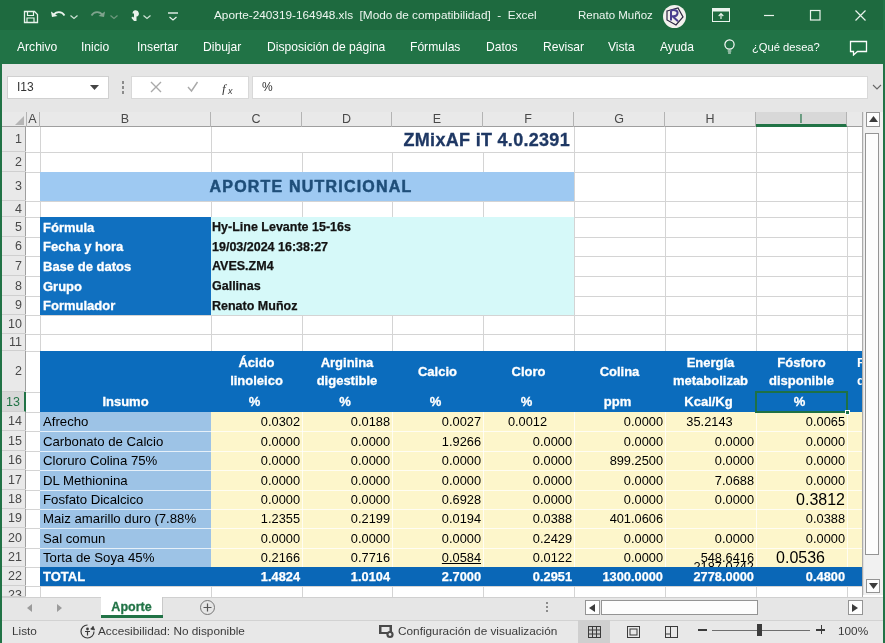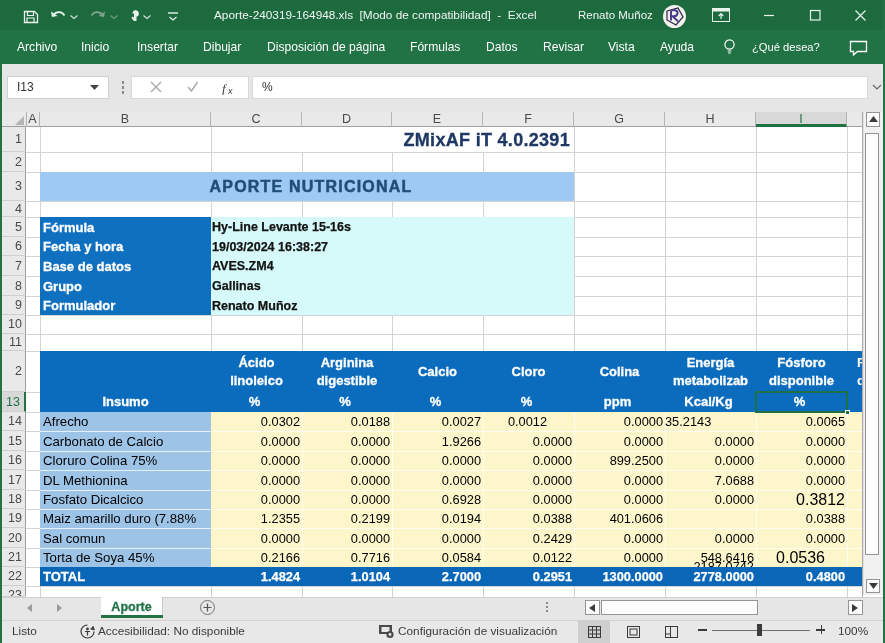--- a/index.html
+++ b/index.html
@@ -211,21 +211,21 @@
 <div style="left:574px;top:412px;width:1px;height:155px;background:rgba(255,255,255,0.75);"></div>
 <div style="left:665px;top:412px;width:1px;height:155px;background:rgba(255,255,255,0.75);"></div>
 <div style="left:756px;top:412px;width:1px;height:155px;background:rgba(255,255,255,0.75);"></div>
 <div style="left:847px;top:412px;width:1px;height:155px;background:rgba(255,255,255,0.75);"></div>
 <div class="t" style="left:43px;top:412px;height:19px;line-height:20px;font-size:13.2px;color:#000;">Afrecho</div>
 <div style="left:211px;top:412px;width:89px;height:19px;line-height:20px;text-align:right;font-size:12.8px;color:#000;">0.0302</div>
 <div style="left:302px;top:412px;width:88px;height:19px;line-height:20px;text-align:right;font-size:12.8px;color:#000;">0.0188</div>
 <div style="left:392px;top:412px;width:89px;height:19px;line-height:20px;text-align:right;font-size:12.8px;color:#000;">0.0027</div>
 <div style="left:483px;top:412px;width:89px;height:19px;line-height:20px;text-align:center;font-size:12.8px;color:#000;">0.0012</div>
 <div style="left:574px;top:412px;width:89px;height:19px;line-height:20px;text-align:right;font-size:12.8px;color:#000;">0.0000</div>
-<div style="left:665px;top:412px;width:89px;height:19px;line-height:20px;text-align:left;font-size:12.8px;color:#000;">35.2143</div>
+<div style="left:665px;top:412px;width:89px;height:19px;line-height:20px;text-align:center;font-size:12.8px;color:#000;">35.2143</div>
 <div style="left:756px;top:412px;width:89px;height:19px;line-height:20px;text-align:right;font-size:12.8px;color:#000;">0.0065</div>
 <div class="t" style="left:43px;top:431px;height:20px;line-height:21px;font-size:13.2px;color:#000;">Carbonato de Calcio</div>
 <div style="left:211px;top:431px;width:89px;height:20px;line-height:21px;text-align:right;font-size:12.8px;color:#000;">0.0000</div>
 <div style="left:302px;top:431px;width:88px;height:20px;line-height:21px;text-align:right;font-size:12.8px;color:#000;">0.0000</div>
 <div style="left:392px;top:431px;width:89px;height:20px;line-height:21px;text-align:right;font-size:12.8px;color:#000;">1.9266</div>
 <div style="left:483px;top:431px;width:89px;height:20px;line-height:21px;text-align:right;font-size:12.8px;color:#000;">0.0000</div>
 <div style="left:574px;top:431px;width:89px;height:20px;line-height:21px;text-align:right;font-size:12.8px;color:#000;">0.0000</div>
 <div style="left:665px;top:431px;width:89px;height:20px;line-height:21px;text-align:right;font-size:12.8px;color:#000;">0.0000</div>
 <div style="left:756px;top:431px;width:89px;height:20px;line-height:21px;text-align:right;font-size:12.8px;color:#000;">0.0000</div>
 <div class="t" style="left:43px;top:451px;height:19px;line-height:20px;font-size:13.2px;color:#000;">Cloruro Colina 75%</div>
@@ -264,21 +264,21 @@
 <div style="left:211px;top:528px;width:89px;height:20px;line-height:21px;text-align:right;font-size:12.8px;color:#000;">0.0000</div>
 <div style="left:302px;top:528px;width:88px;height:20px;line-height:21px;text-align:right;font-size:12.8px;color:#000;">0.0000</div>
 <div style="left:392px;top:528px;width:89px;height:20px;line-height:21px;text-align:right;font-size:12.8px;color:#000;">0.0000</div>
 <div style="left:483px;top:528px;width:89px;height:20px;line-height:21px;text-align:right;font-size:12.8px;color:#000;">0.2429</div>
 <div style="left:574px;top:528px;width:89px;height:20px;line-height:21px;text-align:right;font-size:12.8px;color:#000;">0.0000</div>
 <div style="left:665px;top:528px;width:89px;height:20px;line-height:21px;text-align:right;font-size:12.8px;color:#000;">0.0000</div>
 <div style="left:756px;top:528px;width:89px;height:20px;line-height:21px;text-align:right;font-size:12.8px;color:#000;">0.0000</div>
 <div class="t" style="left:43px;top:548px;height:19px;line-height:20px;font-size:13.2px;color:#000;">Torta de Soya 45%</div>
 <div style="left:211px;top:548px;width:89px;height:19px;line-height:20px;text-align:right;font-size:12.8px;color:#000;">0.2166</div>
 <div style="left:302px;top:548px;width:88px;height:19px;line-height:20px;text-align:right;font-size:12.8px;color:#000;">0.7716</div>
-<div style="left:392px;top:548px;width:89px;height:19px;line-height:20px;text-align:right;font-size:12.8px;color:#000;">0.0584</div>
+<div style="left:392px;top:548px;width:89px;height:19px;line-height:20px;text-align:right;font-size:12.8px;color:#000;text-decoration:underline;">0.0584</div>
 <div style="left:483px;top:548px;width:89px;height:19px;line-height:20px;text-align:right;font-size:12.8px;color:#000;">0.0122</div>
 <div style="left:574px;top:548px;width:89px;height:19px;line-height:20px;text-align:right;font-size:12.8px;color:#000;">0.0000</div>
 <div style="left:665px;top:548px;width:89px;height:19px;line-height:20px;text-align:right;font-size:12.8px;color:#000;">548.6416</div>
 <div style="left:756px;top:548px;width:89px;height:19px;line-height:20px;text-align:center;font-size:16px;color:#000;">0.0536</div>
 <div style="left:40px;top:567px;width:822px;height:19px;background:#0a67b7;"></div>
 <div class="t" style="left:43px;top:567px;height:19px;line-height:20px;font-weight:bold;font-size:13px;color:#fff;-webkit-text-stroke:0.3px #fff;">TOTAL</div>
 <div style="left:211px;top:567px;width:89px;height:19px;line-height:20px;text-align:right;font-weight:bold;font-size:12.8px;color:#fff;-webkit-text-stroke:0.25px #fff;">1.4824</div>
 <div style="left:302px;top:567px;width:88px;height:19px;line-height:20px;text-align:right;font-weight:bold;font-size:12.8px;color:#fff;-webkit-text-stroke:0.25px #fff;">1.0104</div>
 <div style="left:392px;top:567px;width:89px;height:19px;line-height:20px;text-align:right;font-weight:bold;font-size:12.8px;color:#fff;-webkit-text-stroke:0.25px #fff;">2.7000</div>
 <div style="left:483px;top:567px;width:89px;height:19px;line-height:20px;text-align:right;font-weight:bold;font-size:12.8px;color:#fff;-webkit-text-stroke:0.25px #fff;">0.2951</div>

